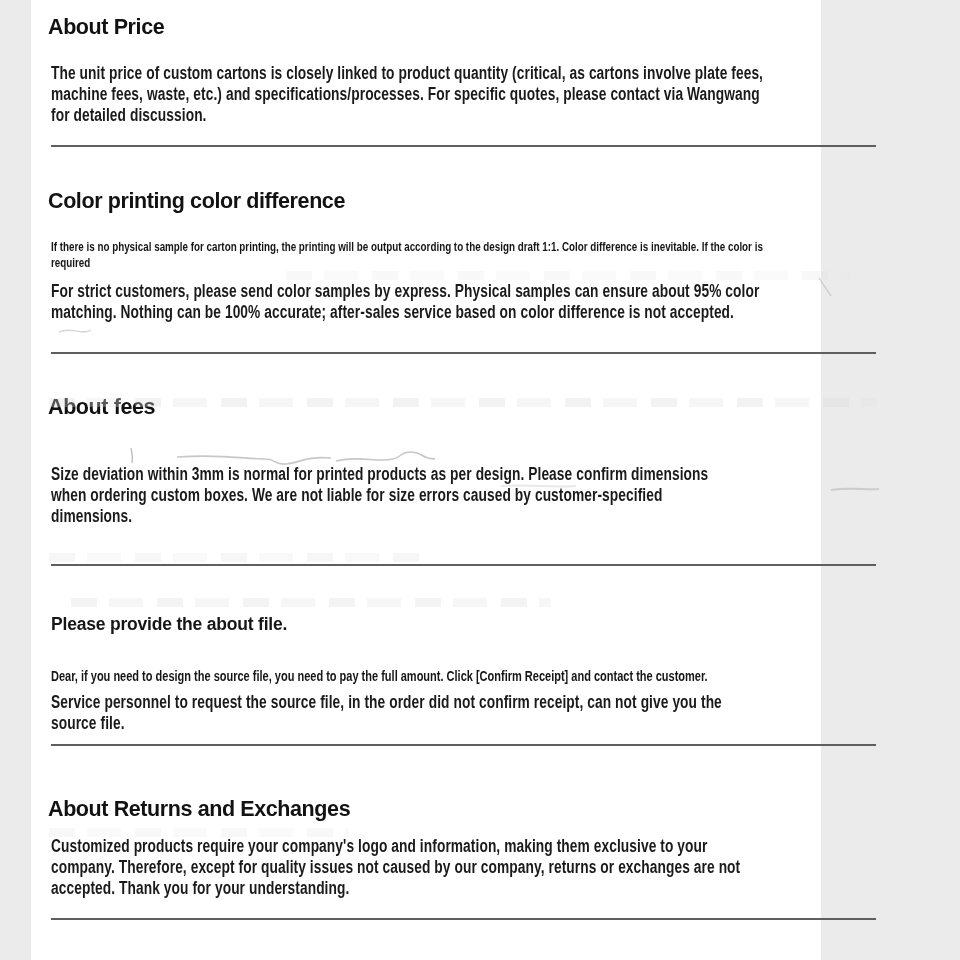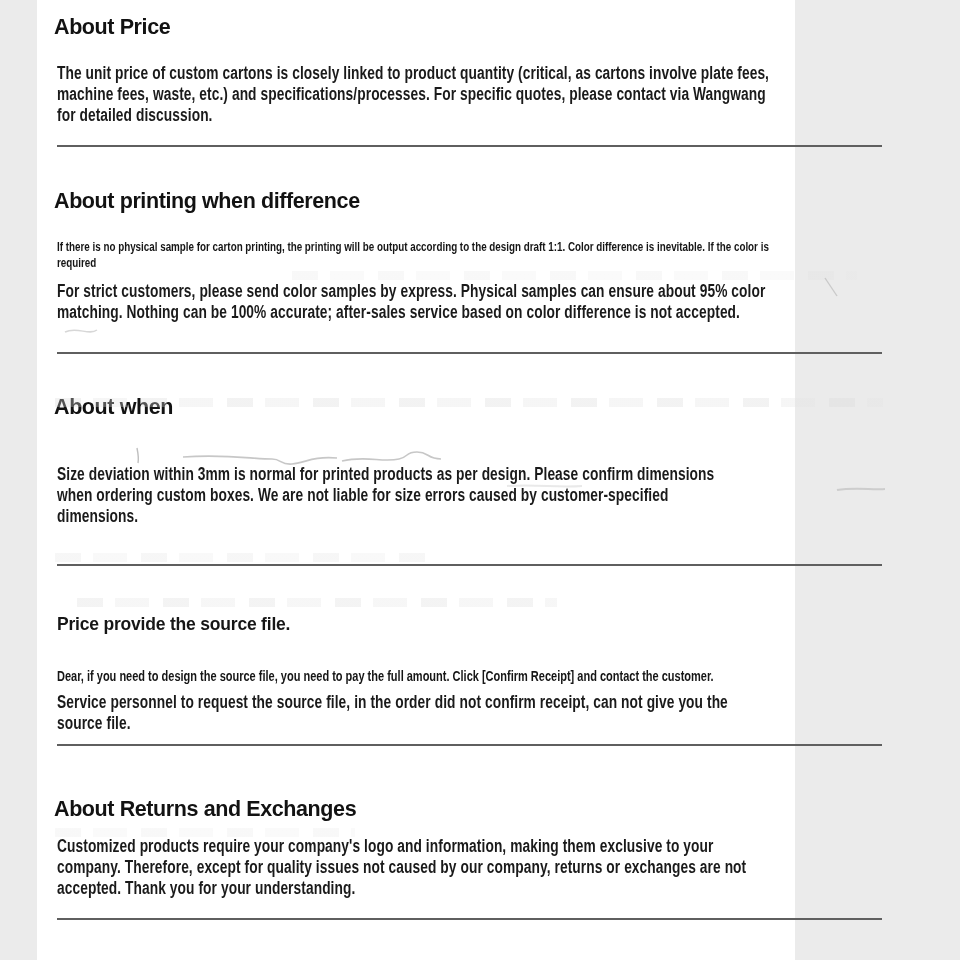--- a/index.html
+++ b/index.html
@@ -11,23 +11,24 @@
     font-family: "Liberation Sans", sans-serif;
   }
   .bg {
     position: absolute;
     top: 0; left: 0;
     width: 960px; height: 960px;
     background: #ebebeb;
   }
   .page {
     position: absolute;
-    top: 0; left: 37px;
+    top: 0; left: 31px;
     width: 758px; height: 960px;
     background: #ffffff;
+    padding-left: 32px;
   }
   .heading {
     position: absolute;
     left: 17px;
     margin: 0;
     font-size: 21.5px;
     line-height: 27px;
     font-weight: 700;
     letter-spacing: -0.4px;
     color: #121212;
@@ -106,38 +107,38 @@
 
   <section>
     <h2 class="heading" style="top:14px;">About Price</h2>
     <p class="cond para" style="top:63px;">The unit price of custom cartons is closely linked to product quantity (critical, as cartons involve plate fees,
 machine fees, waste, etc.) and specifications/processes. For specific quotes, please contact via Wangwang
 for detailed discussion.</p>
     <div class="divider" style="top:145px;"></div>
   </section>
 
   <section>
-    <h2 class="heading" style="top:188px;">About printing when difference</h2>
+    <h2 class="heading" style="top:188px;">Color printing color difference</h2>
     <p class="cond note-sm" style="top:240px;">If there is no physical sample for carton printing, the printing will be output according to the design draft 1:1. Color difference is inevitable. If the color is
 required</p>
     <p class="cond para" style="top:281px;">For strict customers, please send color samples by express. Physical samples can ensure about 95% color
 matching. Nothing can be 100% accurate; after-sales service based on color difference is not accepted.</p>
     <div class="divider" style="top:352px;"></div>
   </section>
 
   <section>
-    <h2 class="heading" style="top:394px;">About when</h2>
+    <h2 class="heading" style="top:394px;">About fees</h2>
     <p class="cond para" style="top:464px;">Size deviation within 3mm is normal for printed products as per design. Please confirm dimensions
 when ordering custom boxes. We are not liable for size errors caused by customer-specified
 dimensions.</p>
     <div class="divider" style="top:564px;"></div>
   </section>
 
   <section>
-    <h3 class="subheading" style="top:613px;">Price provide the source file.</h3>
+    <h3 class="subheading" style="top:613px;">Please provide the about file.</h3>
     <p class="cond note-md" style="top:668px;">Dear, if you need to design the source file, you need to pay the full amount. Click [Confirm Receipt] and contact the customer.</p>
     <p class="cond para" style="top:692px;">Service personnel to request the source file, in the order did not confirm receipt, can not give you the
 source file.</p>
     <div class="divider" style="top:744px;"></div>
   </section>
 
   <section>
     <h2 class="heading" style="top:784px;margin-top:12px;">About Returns and Exchanges</h2>
     <p class="cond para" style="top:836px;">Customized products require your company's logo and information, making them exclusive to your
 company. Therefore, except for quality issues not caused by our company, returns or exchanges are not

